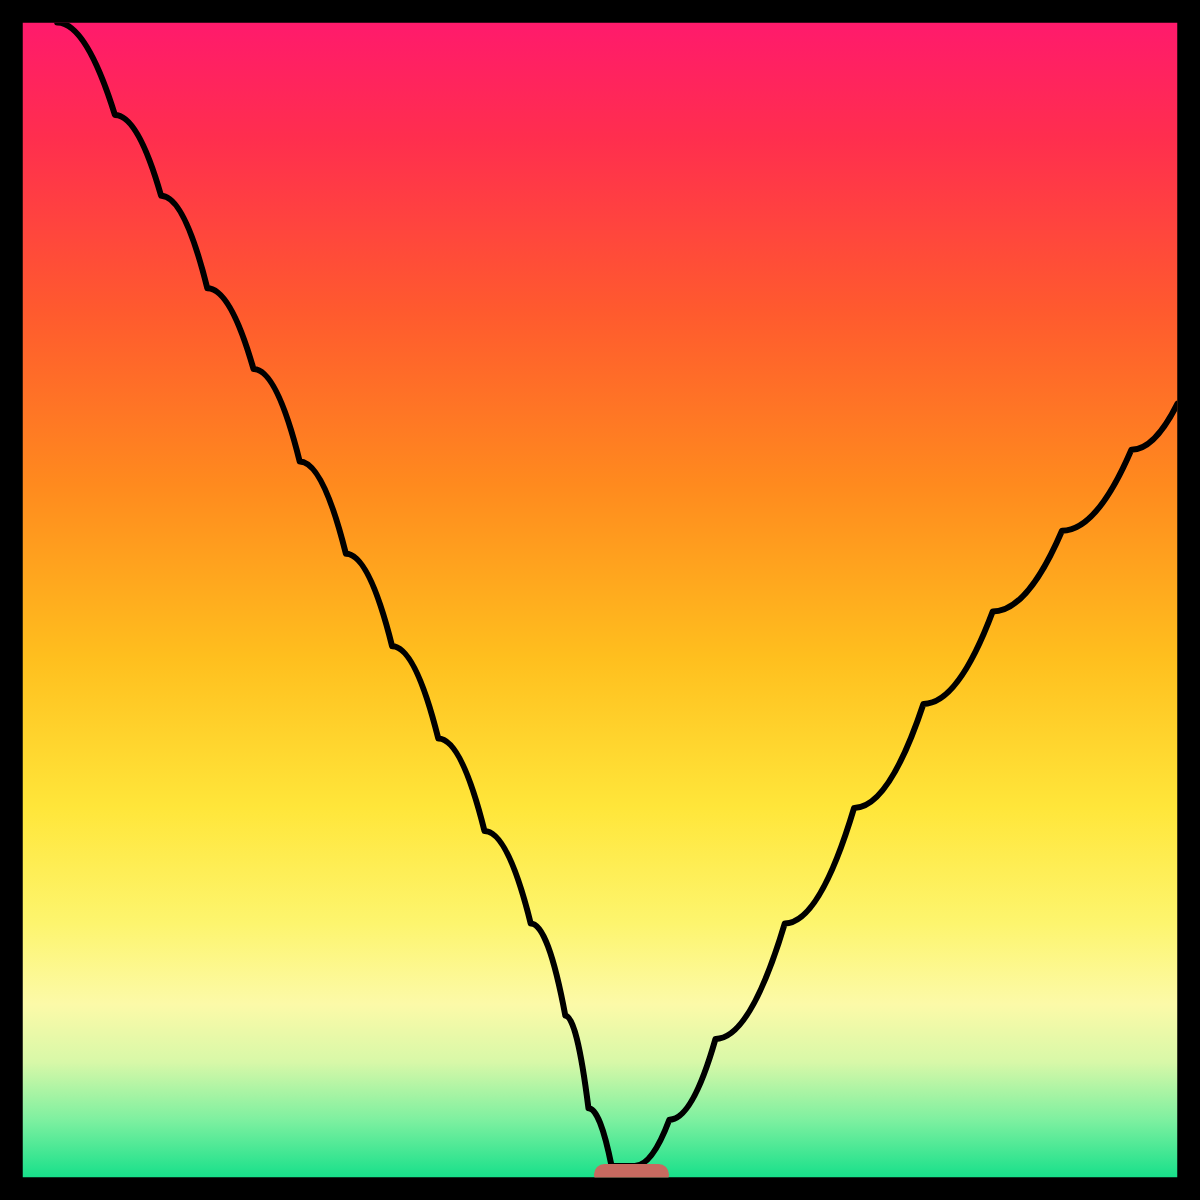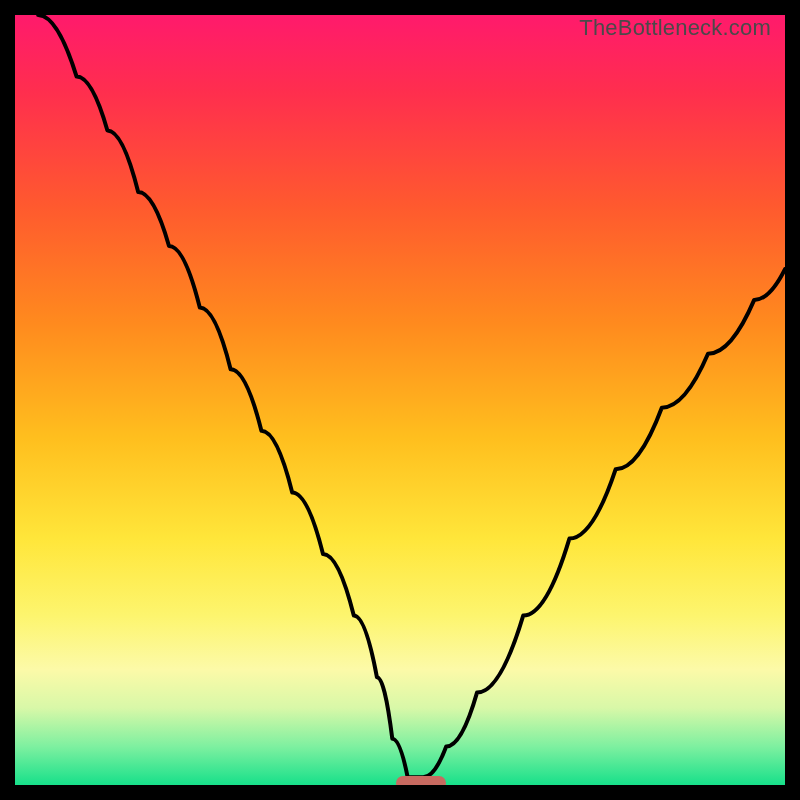--- a/index.html
+++ b/index.html
@@ -73,15 +73,14 @@
 <div class="frame">
   <div class="plot-area">
     <div class="gradient-bg"></div>
 
     <svg class="curve-svg" viewBox="0 0 770 770" preserveAspectRatio="none">
       <path id="curvePath" d="M 23.1 0.0 Q 42.4 0.0 61.6 61.6 Q 77.0 61.6 92.4 115.5 Q 107.8 115.5 123.2 177.1 Q 138.6 177.1 154.0 231.0 Q 169.4 231.0 184.8 292.6 Q 200.2 292.6 215.6 354.2 Q 231.0 354.2 246.4 415.8 Q 261.8 415.8 277.2 477.4 Q 292.6 477.4 308.0 539.0 Q 323.4 539.0 338.8 600.6 Q 350.4 600.6 361.9 662.2 Q 369.6 662.2 377.3 723.8 Q 385.0 723.8 392.7 762.3 Q 400.4 762.3 408.1 762.3 Q 419.7 762.3 431.2 731.5 Q 446.6 731.5 462.0 677.6 Q 485.1 677.6 508.2 600.6 Q 531.3 600.6 554.4 523.6 Q 577.5 523.6 600.6 454.3 Q 623.7 454.3 646.8 392.7 Q 669.9 392.7 693.0 338.8 Q 716.1 338.8 739.2 284.9 Q 754.6 284.9 770.0 254.1" fill="none" stroke="#000" stroke-width="4" stroke-linejoin="round" stroke-linecap="round"></path>
     </svg>
 
     <div id="marker" class="marker" style="left: 381.15px; width: 50.05px; top: 760.69px;"></div>
 
-    <div class="credit">TheBottleneck.com</div>
   </div>
 </div>
 
 </body></html>

